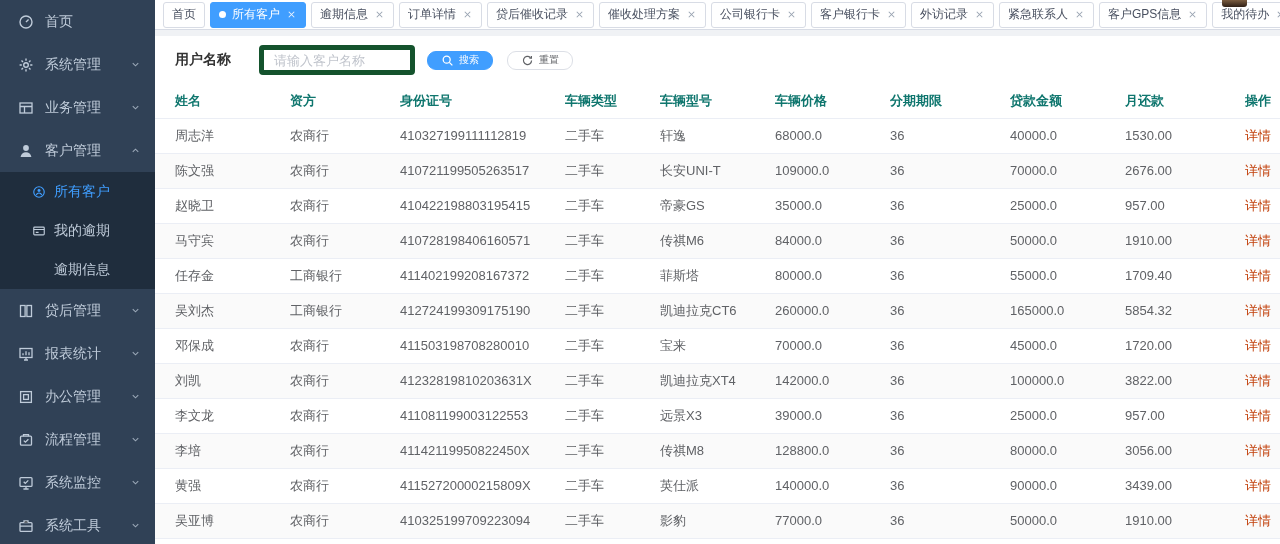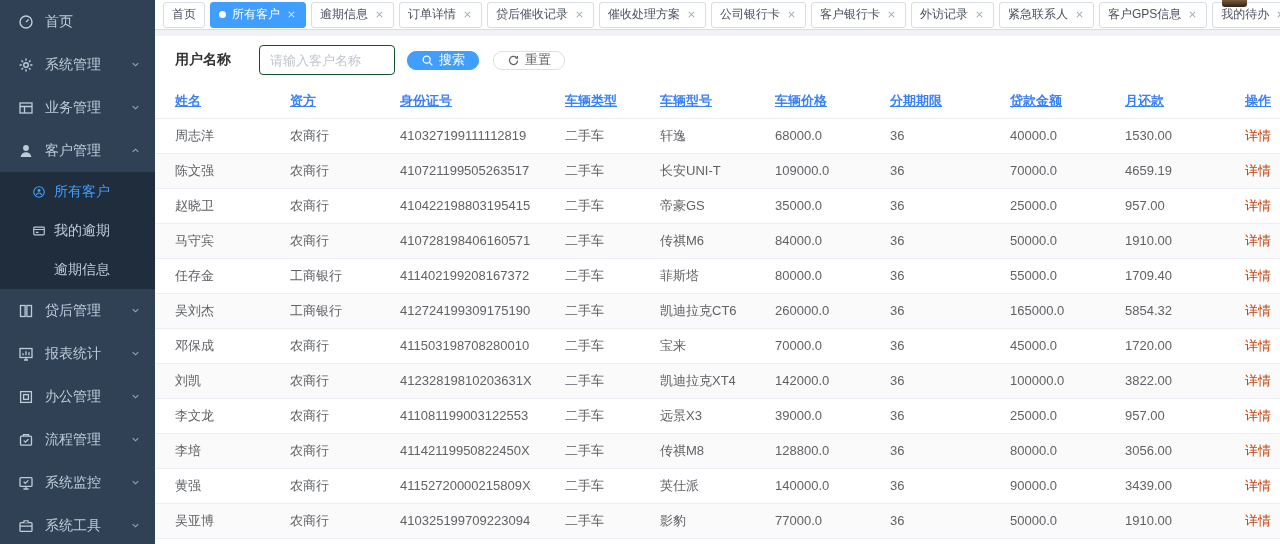--- a/index.html
+++ b/index.html
@@ -36,34 +36,34 @@
   .dot { width: 7px; height: 7px; border-radius: 50%; background: #fff; margin-right: 6px; }
   .avatar-sliver { position: absolute; top: 0; right: 33px; width: 25px; height: 7px;
                    background: linear-gradient(#7a5c40, #2f1f15); border-radius: 0 0 3px 3px; }
 
   .gap { height: 6px; background: #f0f2f5; flex-shrink: 0; }
   .content { flex: 1; background: #fff; padding-top: 8px; overflow: hidden; }
 
   
   .search-row { display: flex; align-items: center; padding-left: 20px; height: 32px; }
   .search-label { font-size: 14px; font-weight: bold; color: #333; margin-right: 28px; }
-  input.search { width: 136px; height: 30px; border: 1px solid #14532d; border-radius: 4px;
+  input.search { width: 156px; height: 30px; border: 5px solid #14532d; border-radius: 4px;
                  padding: 8px 10px; font-size: 13px; color: #606266; outline: none; }
   input.search::placeholder { color: #c0c4cc; }
   .btn { display: inline-flex; align-items: center; height: 19px; padding: 0 13px;
-         border-radius: 9px; font-size: 13px; cursor: pointer; border: 1px solid #dcdfe6;
+         border-radius: 9px; font-size: 10px; cursor: pointer; border: 1px solid #dcdfe6;
          background: #fff; color: #606266; }
   .btn .icon { width: 13px; height: 13px; margin-right: 5px; }
   .btn.primary { background: #409eff; border-color: #409eff; color: #fff; margin-left: 12px; }
   .btn.plain { margin-left: 14px; }
 
   
   table { width: 100%; border-collapse: collapse; margin-top: 8px; table-layout: fixed; }
   th, td { text-align: left; font-size: 13px; padding: 0; white-space: nowrap; overflow: hidden; }
-  th { color: #3b82f6; font-weight: bold; height: 34px; border-bottom: 1px solid #ebeef5; text-decoration: underline; }
+  th { color: #0f766e; font-weight: bold; height: 34px; border-bottom: 1px solid #ebeef5; }
   td { color: #606266; height: 35px; border-bottom: 1px solid #ebeef5; }
   th:first-child, td:first-child { padding-left: 20px; }
   tbody tr:nth-child(even) { background: #fafafa; }
   .link { color: #c2410c; text-decoration: none; cursor: pointer; font-size: 13px; }
 </style>
 </head>
 <body>
 
 <div class="app">
 
@@ -399,21 +399,21 @@
             </tr>
             <tr>
               <td>陈文强</td>
               <td>农商行</td>
               <td>410721199505263517</td>
               <td>二手车</td>
               <td>长安UNI-T</td>
               <td>109000.0</td>
               <td>36</td>
               <td>70000.0</td>
-              <td>4659.19</td>
+              <td>2676.00</td>
               <td><a class="link">详情</a></td>
             </tr>
             <tr>
               <td>赵晓卫</td>
               <td>农商行</td>
               <td>410422198803195415</td>
               <td>二手车</td>
               <td>帝豪GS</td>
               <td>35000.0</td>
               <td>36</td>

